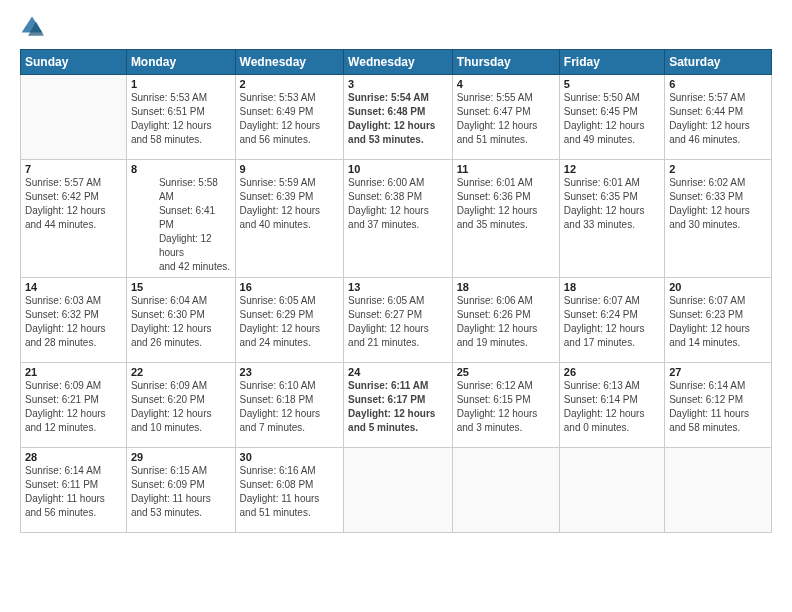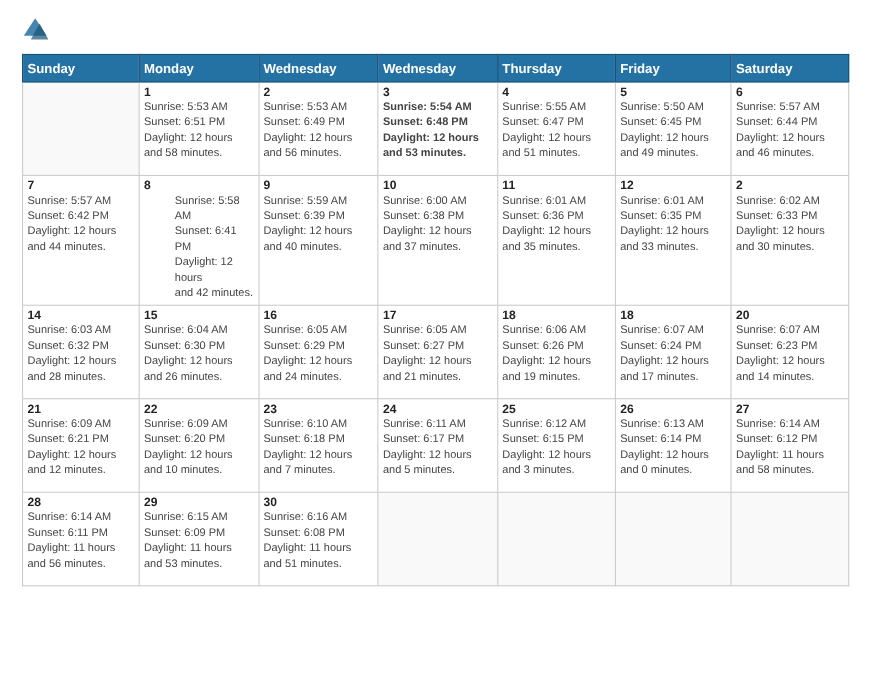--- a/index.html
+++ b/index.html
@@ -239,21 +239,21 @@
 and 26 minutes.</div>
           </td>
           <td>
             <div class="day-number">16</div>
             <div class="day-info" style="white-space: pre-line;">Sunrise: 6:05 AM
 Sunset: 6:29 PM
 Daylight: 12 hours
 and 24 minutes.</div>
           </td>
           <td>
-            <div class="day-number">17</div>
+            <div class="day-number">13</div>
             <div class="day-info" style="white-space: pre-line;">Sunrise: 6:05 AM
 Sunset: 6:27 PM
 Daylight: 12 hours
 and 21 minutes.</div>
           </td>
           <td>
             <div class="day-number">18</div>
             <div class="day-info" style="white-space: pre-line;">Sunrise: 6:06 AM
 Sunset: 6:26 PM
 Daylight: 12 hours
@@ -291,21 +291,21 @@
           </td>
           <td>
             <div class="day-number">23</div>
             <div class="day-info" style="white-space: pre-line;">Sunrise: 6:10 AM
 Sunset: 6:18 PM
 Daylight: 12 hours
 and 7 minutes.</div>
           </td>
           <td>
             <div class="day-number">24</div>
-            <div class="day-info" style="white-space: pre-line;">Sunrise: 6:11 AM
+            <div class="day-info" style="white-space: pre-line; font-weight: bold;">Sunrise: 6:11 AM
 Sunset: 6:17 PM
 Daylight: 12 hours
 and 5 minutes.</div>
           </td>
           <td>
             <div class="day-number">25</div>
             <div class="day-info" style="white-space: pre-line;">Sunrise: 6:12 AM
 Sunset: 6:15 PM
 Daylight: 12 hours
 and 3 minutes.</div>

